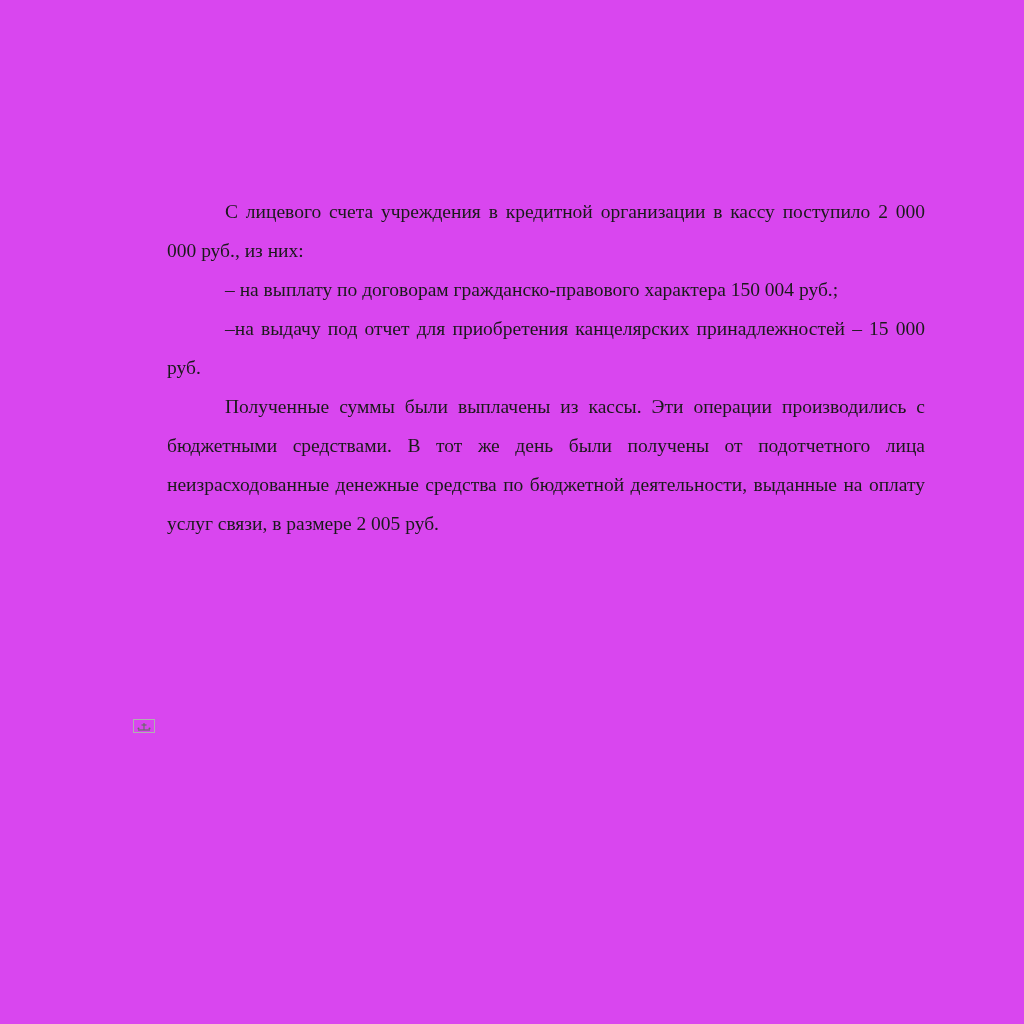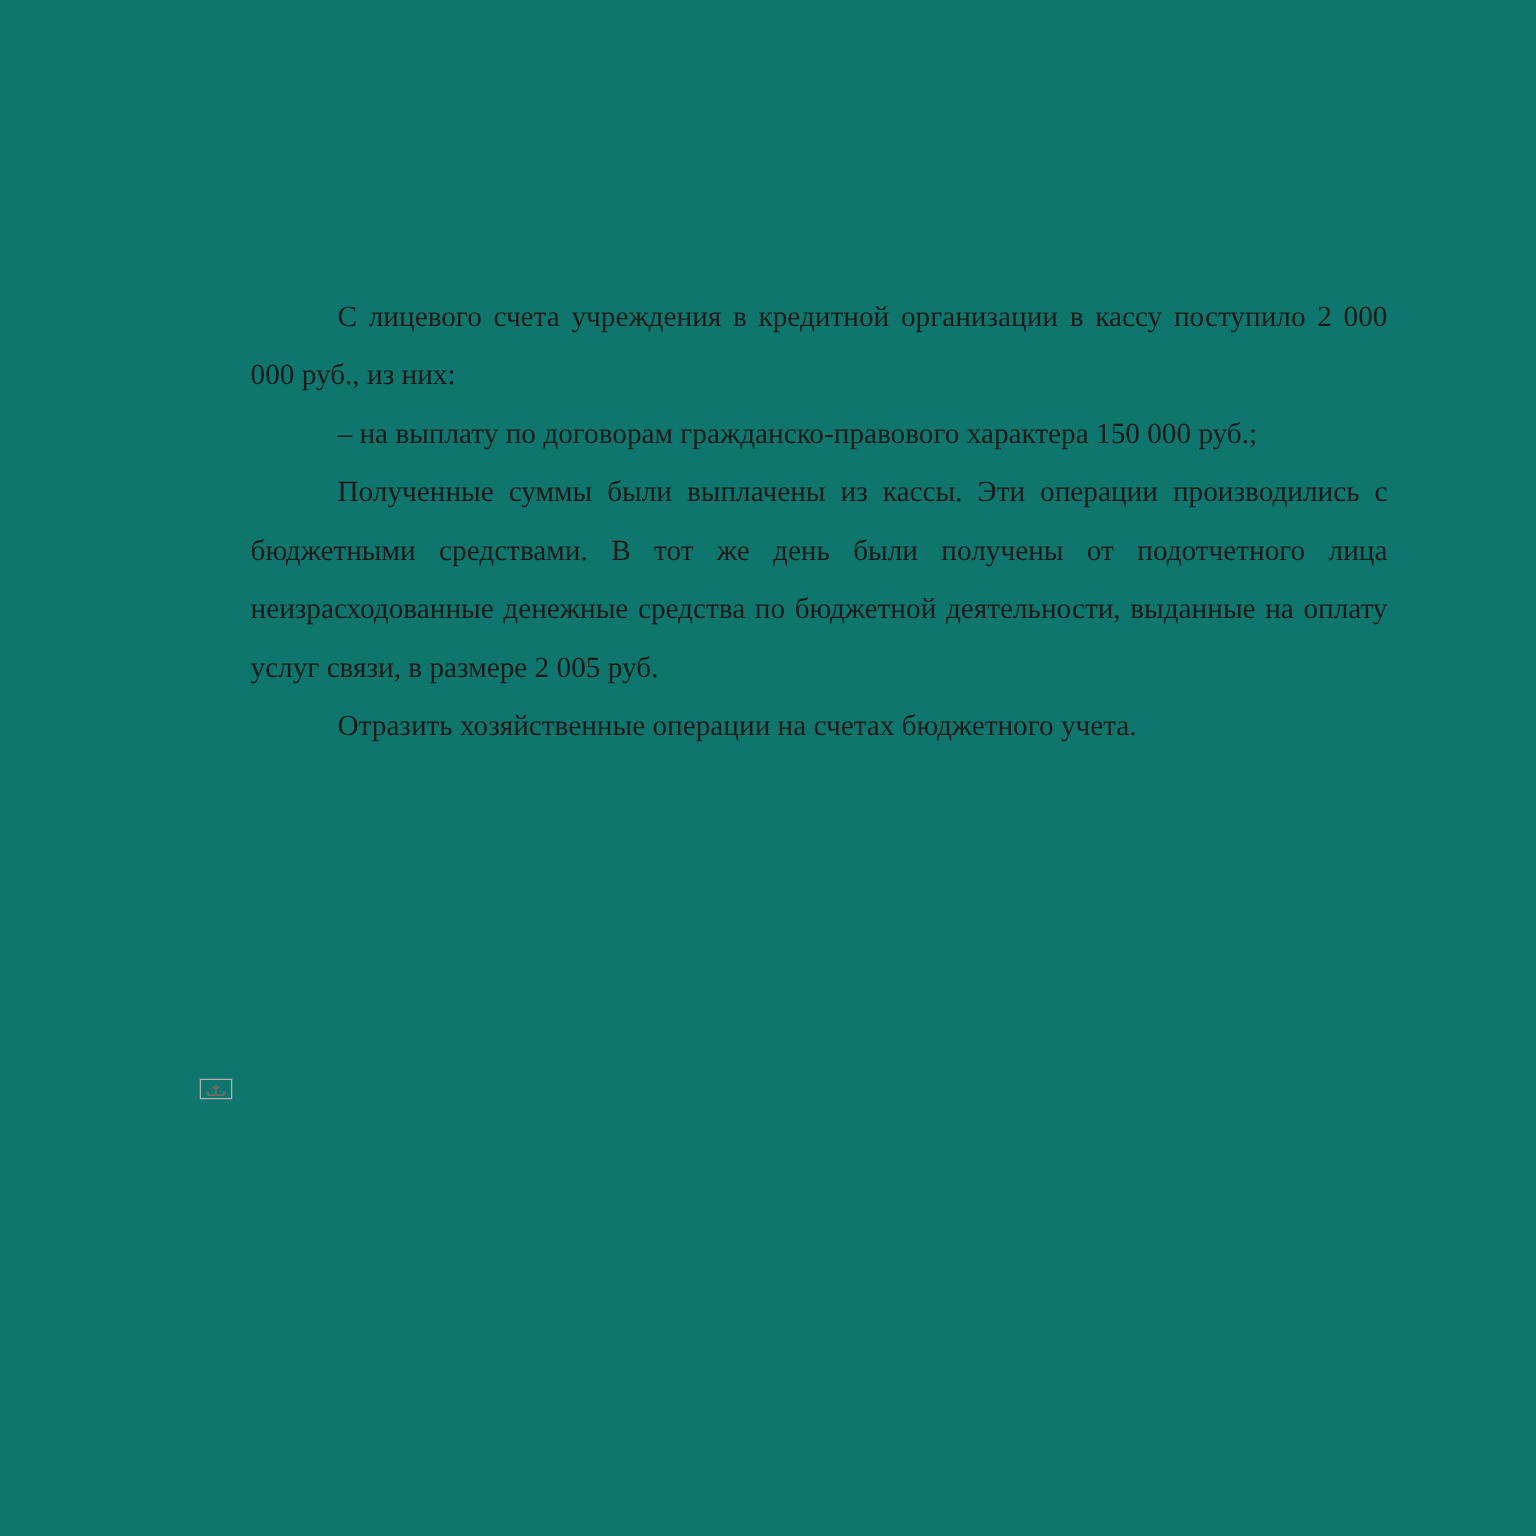--- a/index.html
+++ b/index.html
@@ -10,21 +10,21 @@
     body {
       width: 1024px;
       height: 1024px;
       position: relative;
       overflow: hidden;
     }
     .page {
       position: absolute;
       left: 0; top: 0;
       width: 1024px; height: 1024px;
-      background: #0f766e;
+      background: #d946ef;
     }
     .text-block {
       position: absolute;
       left: 167px;
       top: 192px;
       width: 758px;
       font-family: "Liberation Serif", serif;
       font-size: 19.5px;
       color: #1a1a1a;
       line-height: 39px;
@@ -41,23 +41,23 @@
       width: 22px;
       height: 14px;
     }
   </style>
 </head>
 <body>
 
 <div class="page">
   <div class="text-block">
     <p class="para">С лицевого счета учреждения в кредитной организации в кассу поступило 2 000   000 руб., из них:</p>
-    <p class="para">– на выплату по договорам гражданско-правового характера 150 000 руб.;</p>
+    <p class="para">– на выплату по договорам гражданско-правового характера 150 004 руб.;</p>
+    <p class="para">–на выдачу под отчет для приобретения канцелярских принадлежностей – 15 000   руб.</p>
     <p class="para">Полученные суммы были выплачены из кассы. Эти операции производились с бюджетными средствами. В тот же день были получены от подотчетного лица  неизрасходованные денежные средства по бюджетной деятельности, выданные на  оплату услуг связи, в размере 2 005 руб.</p>
-    <p class="para">Отразить хозяйственные операции на счетах бюджетного учета.</p>
   </div>
 
   <div class="anchor-icon">
     <svg width="22" height="14" viewBox="0 0 22 14">
       <rect x="0.5" y="0.5" width="21" height="13" fill="none" stroke="#b0b0b0" stroke-width="1"></rect>
       <line x1="11" y1="4" x2="11" y2="11" stroke="#6a6a6a" stroke-width="1.2"></line>
       <line x1="8.5" y1="6" x2="13.5" y2="6" stroke="#6a6a6a" stroke-width="1.2"></line>
       <line x1="5" y1="11" x2="17" y2="11" stroke="#6a6a6a" stroke-width="1.2"></line>
       <circle cx="5.5" cy="9.5" r="1" fill="#6a6a6a"></circle>
       <circle cx="16.5" cy="9.5" r="1" fill="#6a6a6a"></circle>

